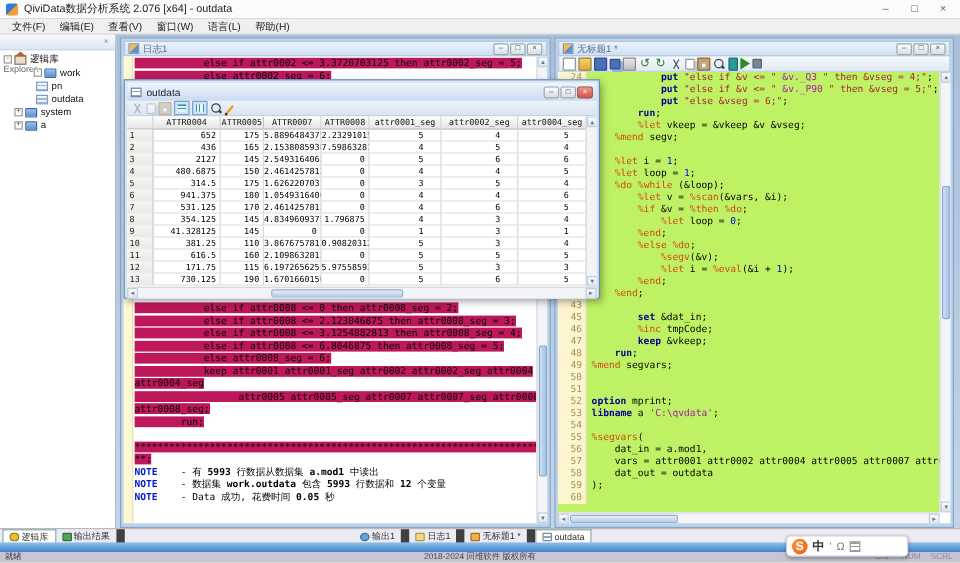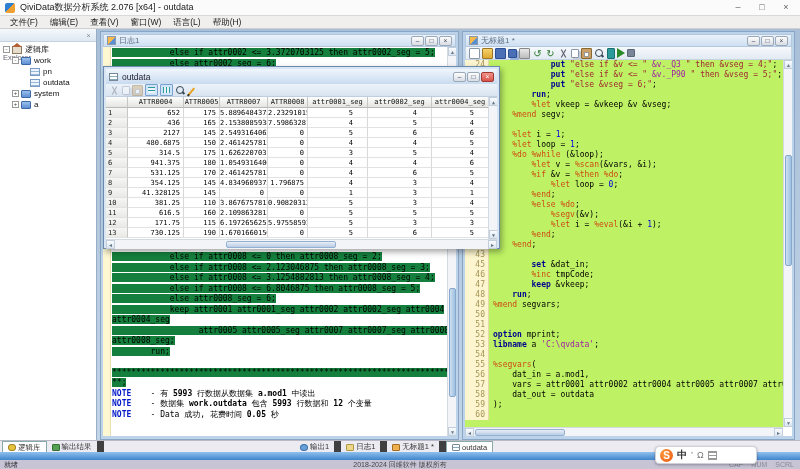--- a/index.html
+++ b/index.html
@@ -40,21 +40,21 @@
   .wtname { flex:1; font-size:8px; color:#5a6f86; white-space:nowrap; overflow:hidden; }
   .wbtns { display:flex; gap:1px; }
   .wbtn { width:13px; height:10px; background:linear-gradient(#fdfdfd,#d8dde4); border:1px solid #9aa8b8; border-radius:2px; font-size:6.5px; line-height:8px; text-align:center; color:#445; }
   .wbtn.red { background:linear-gradient(#f0938a,#d9534a); color:#fff; border-color:#a03830; }
   .wbody { position:relative; background:#fff; overflow:hidden; }
 
   
   .log-gutter { position:absolute; left:0; top:0; bottom:0; width:8px; background:#fdf8d2; border-right:1px solid #e8e0b0; }
   .log-content { position:absolute; left:9px; top:1px; right:9px; bottom:0; overflow:hidden; font-family:"DejaVu Sans Mono",monospace; font-size:8px; line-height:10.5px; white-space:pre; }
   .log-line { height:10.5px; }
-  .log-line .hl { background:#15803d; }
+  .log-line .hl { background:#be185d; }
   .note-tag { color:#0018c8; font-weight:bold; }
   .tok-b { font-weight:bold; }
   .log-spacer { height:183px; }
 
   
   .vscroll { position:absolute; right:0; top:0; bottom:0; width:9px; background:#f2f4f7; border-left:1px solid #d4dae2; }
   .sarrow { position:absolute; left:0; width:9px; height:9px; font-size:5px; line-height:9px; text-align:center; color:#678; background:linear-gradient(#fafcfe,#dbe4ee); border:1px solid #c2cedc; }
   .sarrow.up { top:0; } .sarrow.dn { bottom:0; }
   .sarrow.lf { left:0; top:0; } .sarrow.rt { left:auto; right:0; top:0; }
   .vthumb { position:absolute; left:1px; width:7px; background:linear-gradient(90deg,#cfe0f2,#9fc0e2); border:1px solid #88a8cc; border-radius:2px; }
@@ -172,21 +172,21 @@
     <div class="exp-head">
       <span class="exp-title">Explorer</span>
       <span class="exp-close">×</span>
     </div>
     <div class="tree">
         <div class="tree-row" style="padding-left: 3px;">
           <span class="expander">-</span>
           <span class="ticon ticon-home"></span>
           <span>逻辑库</span>
         </div>
-        <div class="tree-row" style="padding-left: 12px;">
+        <div class="tree-row" style="padding-left: 28px;">
           <span class="expander">-</span>
           <span class="ticon ticon-folder"></span>
           <span>work</span>
         </div>
         <div class="tree-row" style="padding-left: 21px;">
           <span style="width: 9px;"></span>
           <span class="ticon ticon-table"></span>
           <span>pn</span>
         </div>
         <div class="tree-row" style="padding-left: 21px;">

